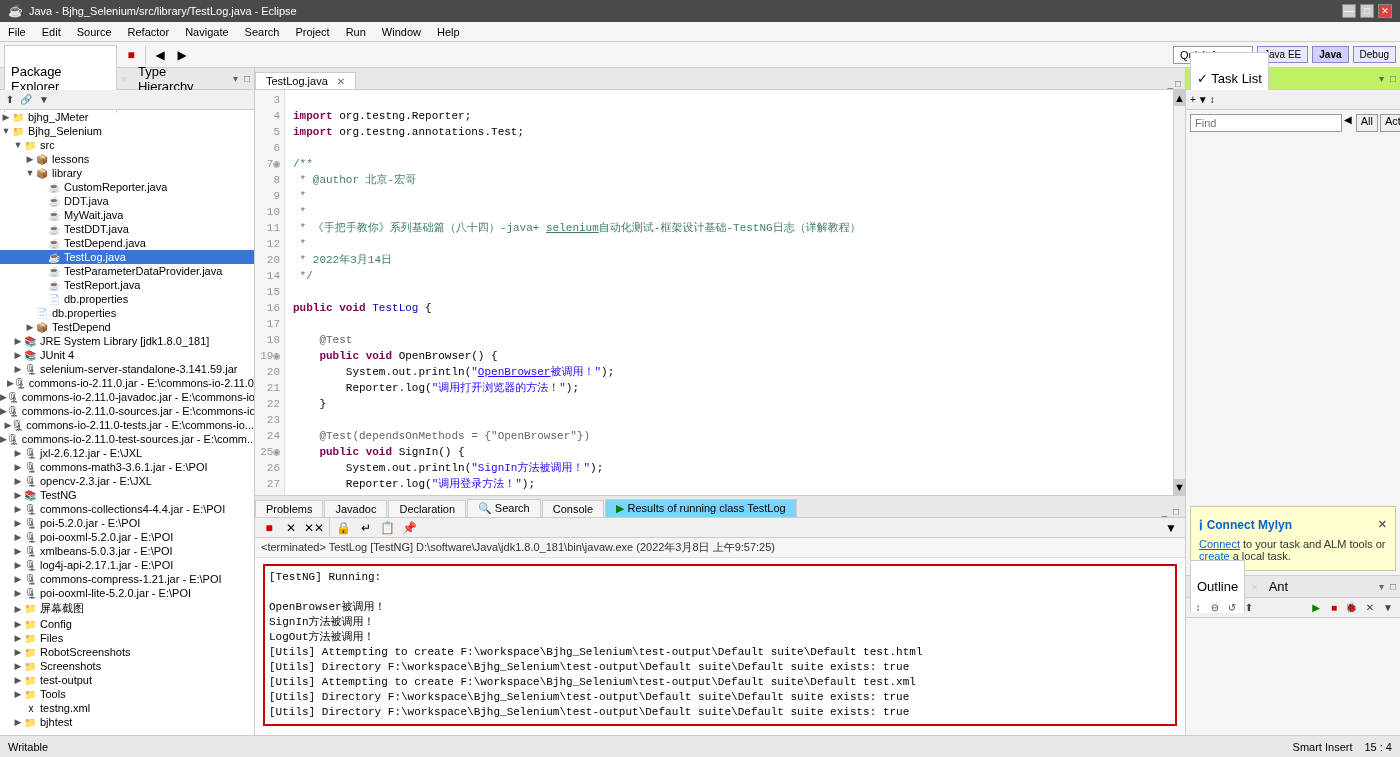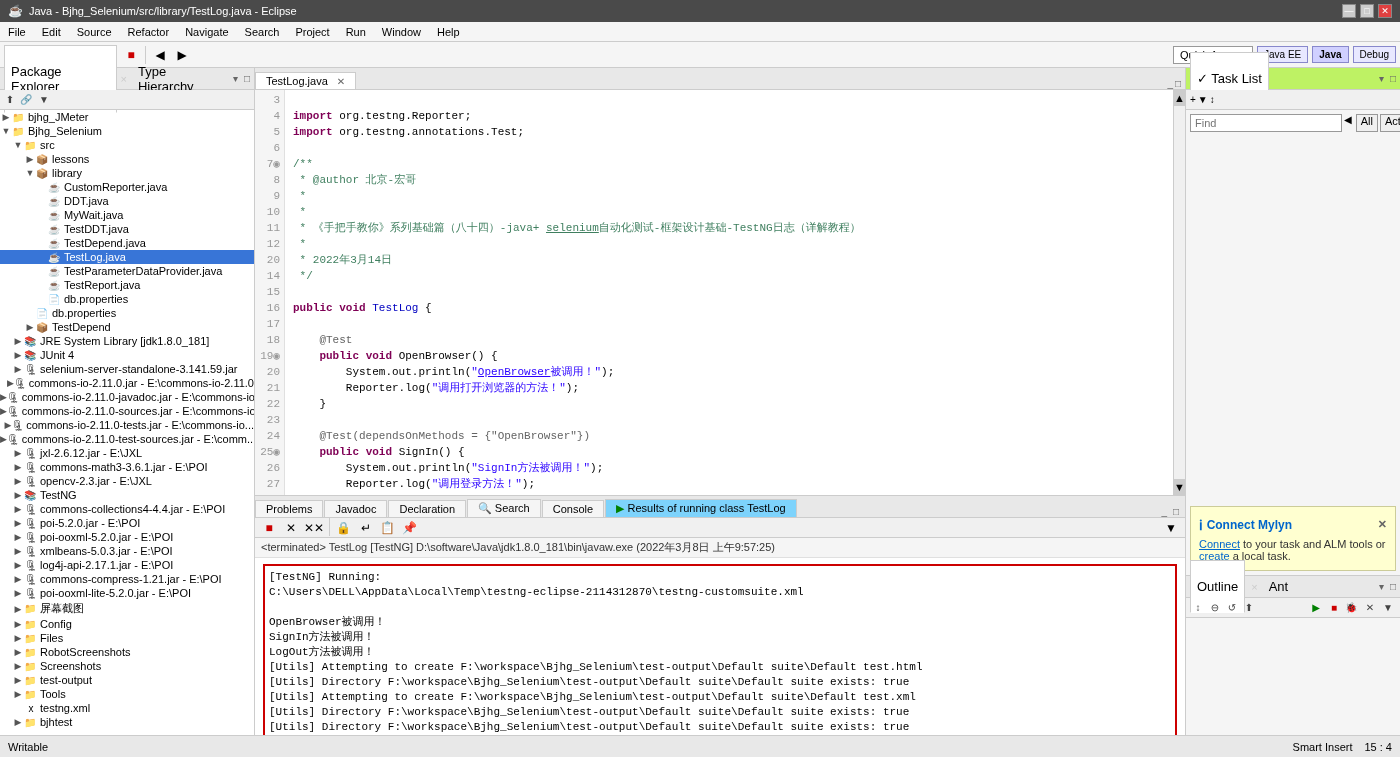--- a/index.html
+++ b/index.html
@@ -534,21 +534,20 @@
         <div style="display:flex;gap:2px;">
           <button class="toolbar-btn">▼</button>
         </div>
       </div>
       <div id="bottom-header-info">
         <span>&lt;terminated&gt; TestLog [TestNG] D:\software\Java\jdk1.8.0_181\bin\javaw.exe (2022年3月8日 上午9:57:25)</span>
       </div>
       <div id="bottom-content">
         <div style="border:2px solid #cc0000;padding:4px;margin:2px;">
           <div class="console-output">[TestNG] Running:</div>
-          <div class="console-output">  C:\Users\DELL\AppData\Local\Temp\testng-eclipse-2114312870\testng-customsuite.xml</div>
           <div class="console-output">&nbsp;</div>
           <div class="console-output">OpenBrowser被调用！</div>
           <div class="console-output">SignIn方法被调用！</div>
           <div class="console-output">LogOut方法被调用！</div>
           <div class="console-output">[Utils] Attempting to create F:\workspace\Bjhg_Selenium\test-output\Default suite\Default test.html</div>
           <div class="console-output">[Utils]   Directory F:\workspace\Bjhg_Selenium\test-output\Default suite\Default suite exists: true</div>
           <div class="console-output">[Utils] Attempting to create F:\workspace\Bjhg_Selenium\test-output\Default suite\Default test.xml</div>
           <div class="console-output">[Utils]   Directory F:\workspace\Bjhg_Selenium\test-output\Default suite\Default suite exists: true</div>
           <div class="console-output">[Utils]   Directory F:\workspace\Bjhg_Selenium\test-output\Default suite\Default suite exists: true</div>
 

